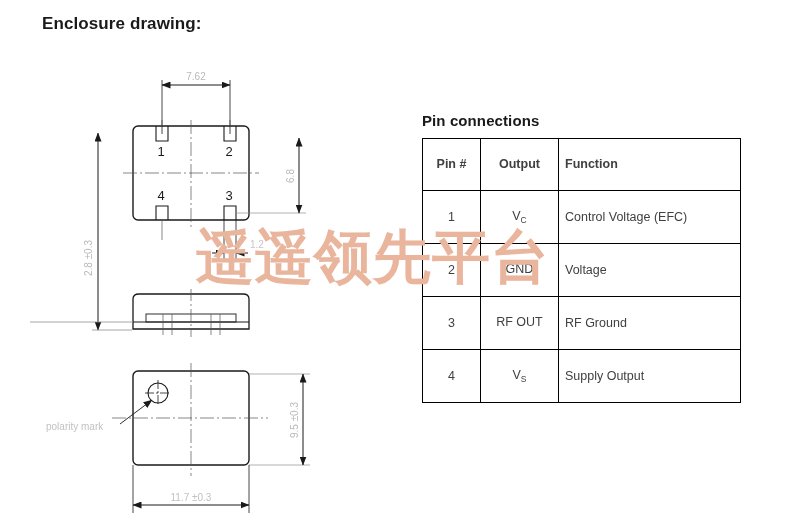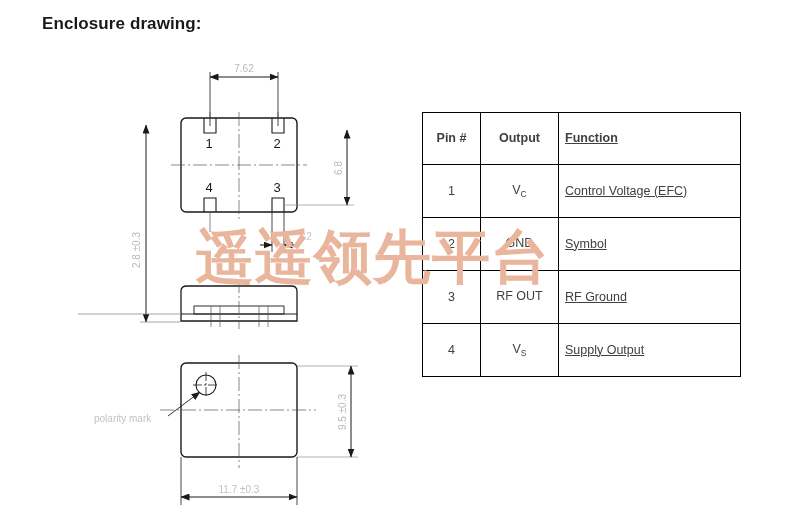--- a/index.html
+++ b/index.html
@@ -24,24 +24,23 @@
     font-weight: bold;
     letter-spacing: 0.1px;
     color: #1a1a1a;
     margin-left: 16px;
   }
 
   
   #drawing-area {
     position: absolute;
     left: 0;
-    top: 0;
+    top: 8px;
     width: 400px;
     height: 382px;
-    padding-left: 48px;
   }
   #drawing-svg {
     display: block;
   }
 
   
   #pin-connections {
     position: absolute;
     left: 422px;
     top: 112px;
@@ -73,21 +72,21 @@
     overflow: hidden;
   }
   table.pin-table thead th {
     font-weight: bold;
   }
   col.col-pin    { width: 58px; }
   col.col-symbol { width: 78px; }
   col.col-func   { width: 182px; }
 
   .cell-center { text-align: center; }
-  .cell-left   { text-align: left; text-decoration: underline; }
+  .cell-left   { text-align: left; }
   .cell-bold   { font-weight: bold; }
 
   sub {
     font-size: 8.5px;
     vertical-align: baseline;
     position: relative;
     top: 2.5px;
   }
 
   
@@ -218,20 +217,21 @@
         <line x1="133" y1="457" x2="133" y2="505" stroke="#1a1a1a" stroke-width="0.8"></line>
         <line x1="249" y1="457" x2="249" y2="505" stroke="#1a1a1a" stroke-width="0.8"></line>
         <line x1="133" y1="497" x2="249" y2="497" stroke="#1a1a1a" stroke-width="1" marker-start="url(#arrL)" marker-end="url(#arrR)"></line>
         <text x="191" y="493" font-family="'Liberation Sans',sans-serif" font-size="10" fill="#c2c2c2" text-anchor="middle">11.7  ±0.3</text>
       </g>
     </g>
   </svg>
 </div>
 
 <div id="pin-connections">
+  <div id="pin-connections-title">Pin connections</div>
 
   <table class="pin-table">
     <colgroup>
       <col class="col-pin">
         <col class="col-symbol">
         <col class="col-func">
     </colgroup>
     <thead>
       <tr>
         <th class="cell-center">Pin #</th>
@@ -241,21 +241,21 @@
     </thead>
     <tbody>
       <tr>
         <td class="cell-center cell-bold">1</td>
         <td class="cell-center"><span>V</span><sub>C</sub></td>
         <td class="cell-left">Control Voltage (EFC)</td>
       </tr>
       <tr>
         <td class="cell-center cell-bold">2</td>
         <td class="cell-center"><span>GND</span><sub></sub></td>
-        <td class="cell-left">Symbol</td>
+        <td class="cell-left">Voltage</td>
       </tr>
       <tr>
         <td class="cell-center cell-bold">3</td>
         <td class="cell-center"><span>RF OUT</span><sub></sub></td>
         <td class="cell-left">RF Ground</td>
       </tr>
       <tr>
         <td class="cell-center cell-bold">4</td>
         <td class="cell-center"><span>V</span><sub>S</sub></td>
         <td class="cell-left">Supply Output</td>

